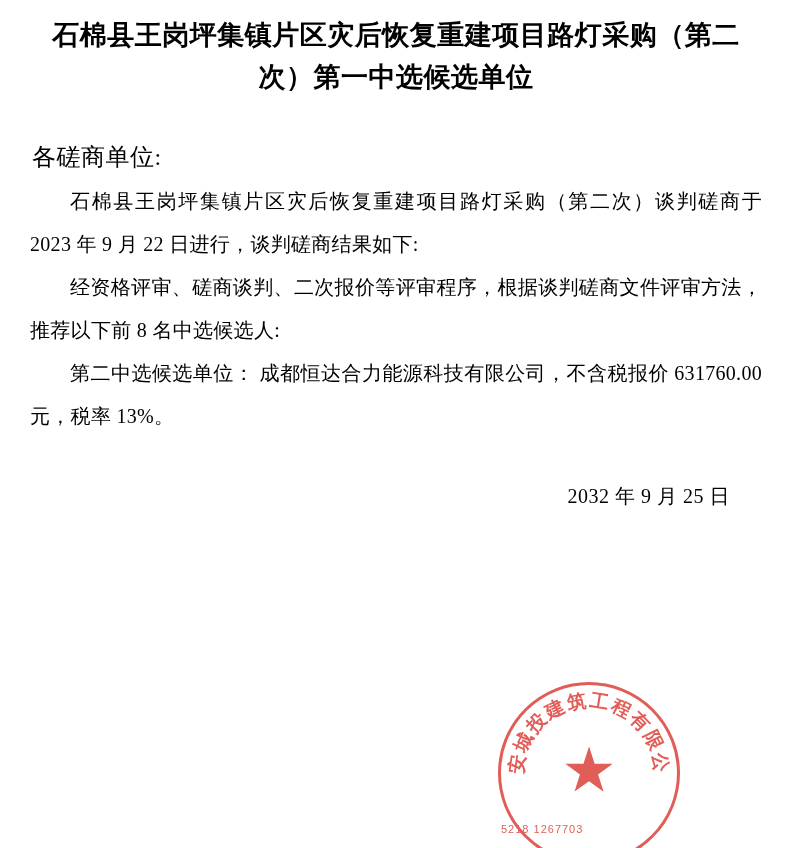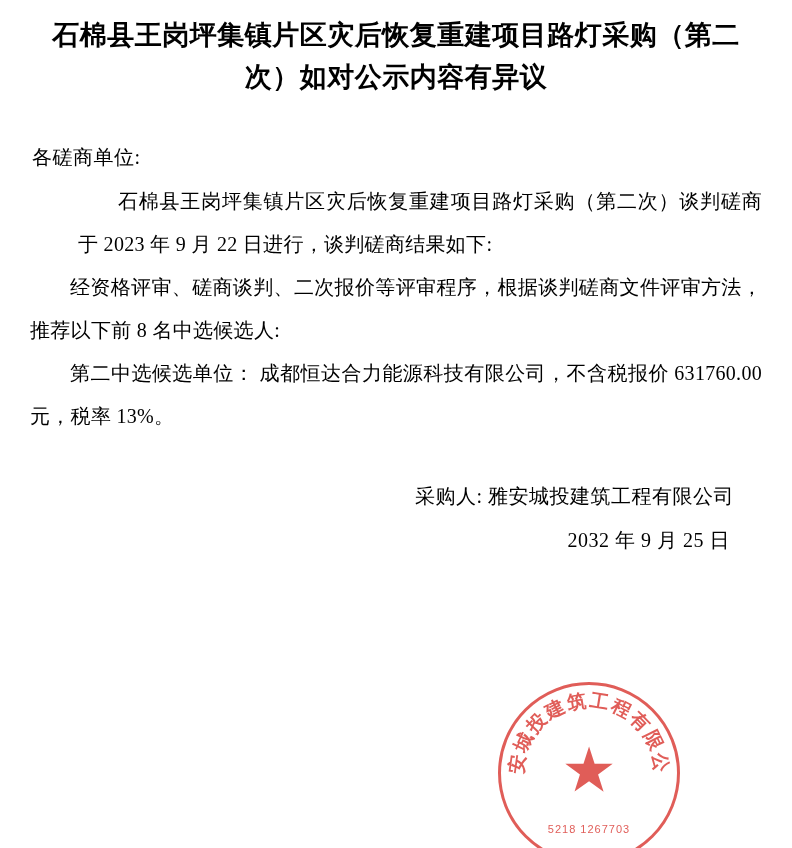--- a/index.html
+++ b/index.html
@@ -26,39 +26,38 @@
     font-family: "Liberation Sans", "DejaVu Sans", sans-serif;
     font-weight: bold;
     font-size: 27px;
     line-height: 42px;
     text-align: center;
     letter-spacing: 0.5px;
     margin: 14px 12px 0 12px;
     color: #000;
   }
   .salutation {
-    font-size: 20px;
+    font-size: 24px;
     line-height: 30px;
     margin-top: 44px;
     margin-left: 2px;
     letter-spacing: 0.5px;
   }
   .para {
     font-size: 20px;
     line-height: 43px;
     text-align: justify;
     text-align-last: left;
     text-justify: inter-ideograph;
     text-indent: 2em;
     margin: 0;
     letter-spacing: 0.3px;
   }
   .para.first-body {
     margin-top: 8px;
-    margin-left: 48px;
   }
   .signature-block {
     margin-top: 36px;
     font-size: 20px;
     line-height: 44px;
     text-align: right;
     padding-right: 28px;
     letter-spacing: 0.5px;
     position: relative;
     z-index: 1;
@@ -111,44 +110,43 @@
   .seal-arc-text text {
     fill: #d8302a;
     font-family: "Liberation Sans", "DejaVu Sans", sans-serif;
     font-size: 19px;
     font-weight: bold;
     letter-spacing: 2px;
   }
   .seal-code {
     position: absolute;
     width: 176px;
-    text-align: center;
+    text-align: left;
     bottom: 26px;
     left: 0;
     color: #d8302a;
     font-family: "Liberation Sans", "DejaVu Sans", sans-serif;
     font-size: 11px;
     letter-spacing: 1px;
   }
 </style>
 </head>
 <body>
 
 <div class="page">
 
-  <h1 class="doc-title">石棉县王岗坪集镇片区灾后恢复重建项目路灯采购（第二次）如对公示内容有异议</h1>
+  <h1 class="doc-title">石棉县王岗坪集镇片区灾后恢复重建项目路灯采购（第二次）第一中选候选单位</h1>
 
   <div class="salutation">各磋商单位:</div>
 
   <p class="para first-body">石棉县王岗坪集镇片区灾后恢复重建项目路灯采购（第二次）谈判磋商于 2023 年 9 月 22 日进行，谈判磋商结果如下:</p>
   <p class="para">经资格评审、磋商谈判、二次报价等评审程序，根据谈判磋商文件评审方法，推荐以下前 8 名中选候选人:</p>
   <p class="para">第二中选候选单位： 成都恒达合力能源科技有限公司，不含税报价 631760.00 元，税率 13%。</p>
 
   <div class="signature-block">
-    <span class="sign-line">采购人: 雅安城投建筑工程有限公司</span>
     <span class="sign-date">2032 年 9 月 25 日</span>
   </div>
 
   <div class="seal">
     <div class="seal-inner">
       <svg class="seal-arc-text" viewBox="0 0 176 176">
         <defs>
           <path id="sealArc" d="M 22,88 A 66,66 0 0 1 154,88"></path>
         </defs>
         <text>

